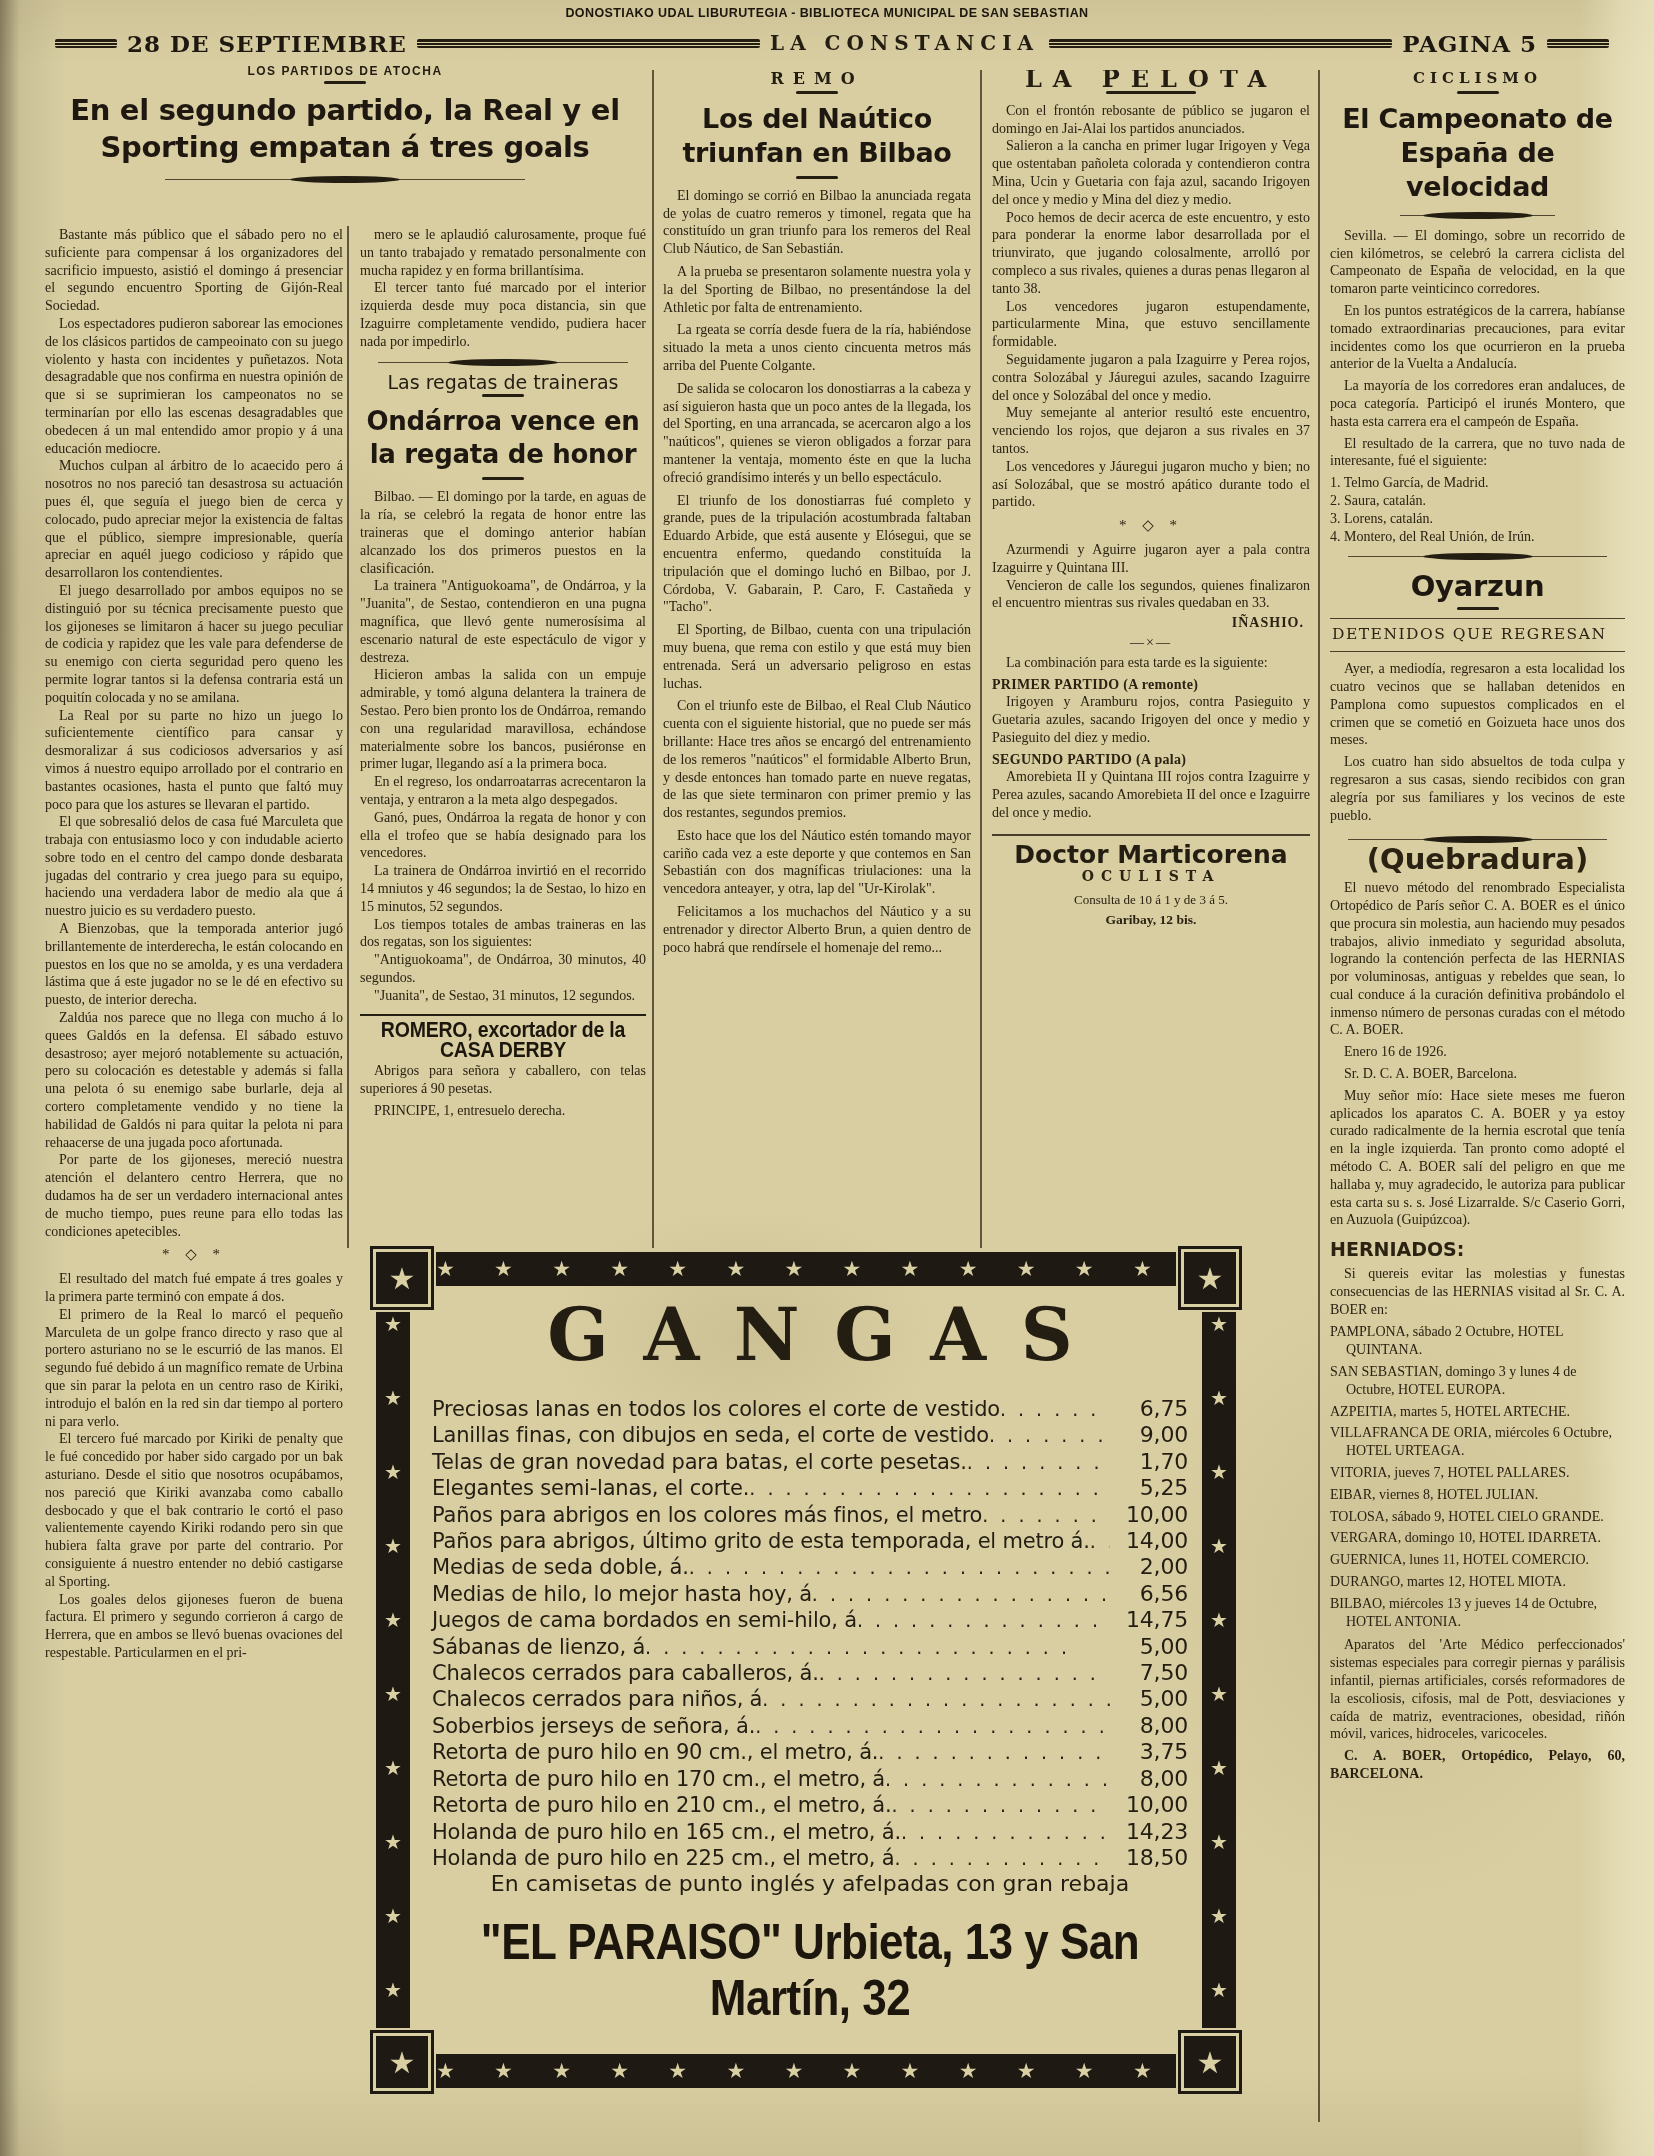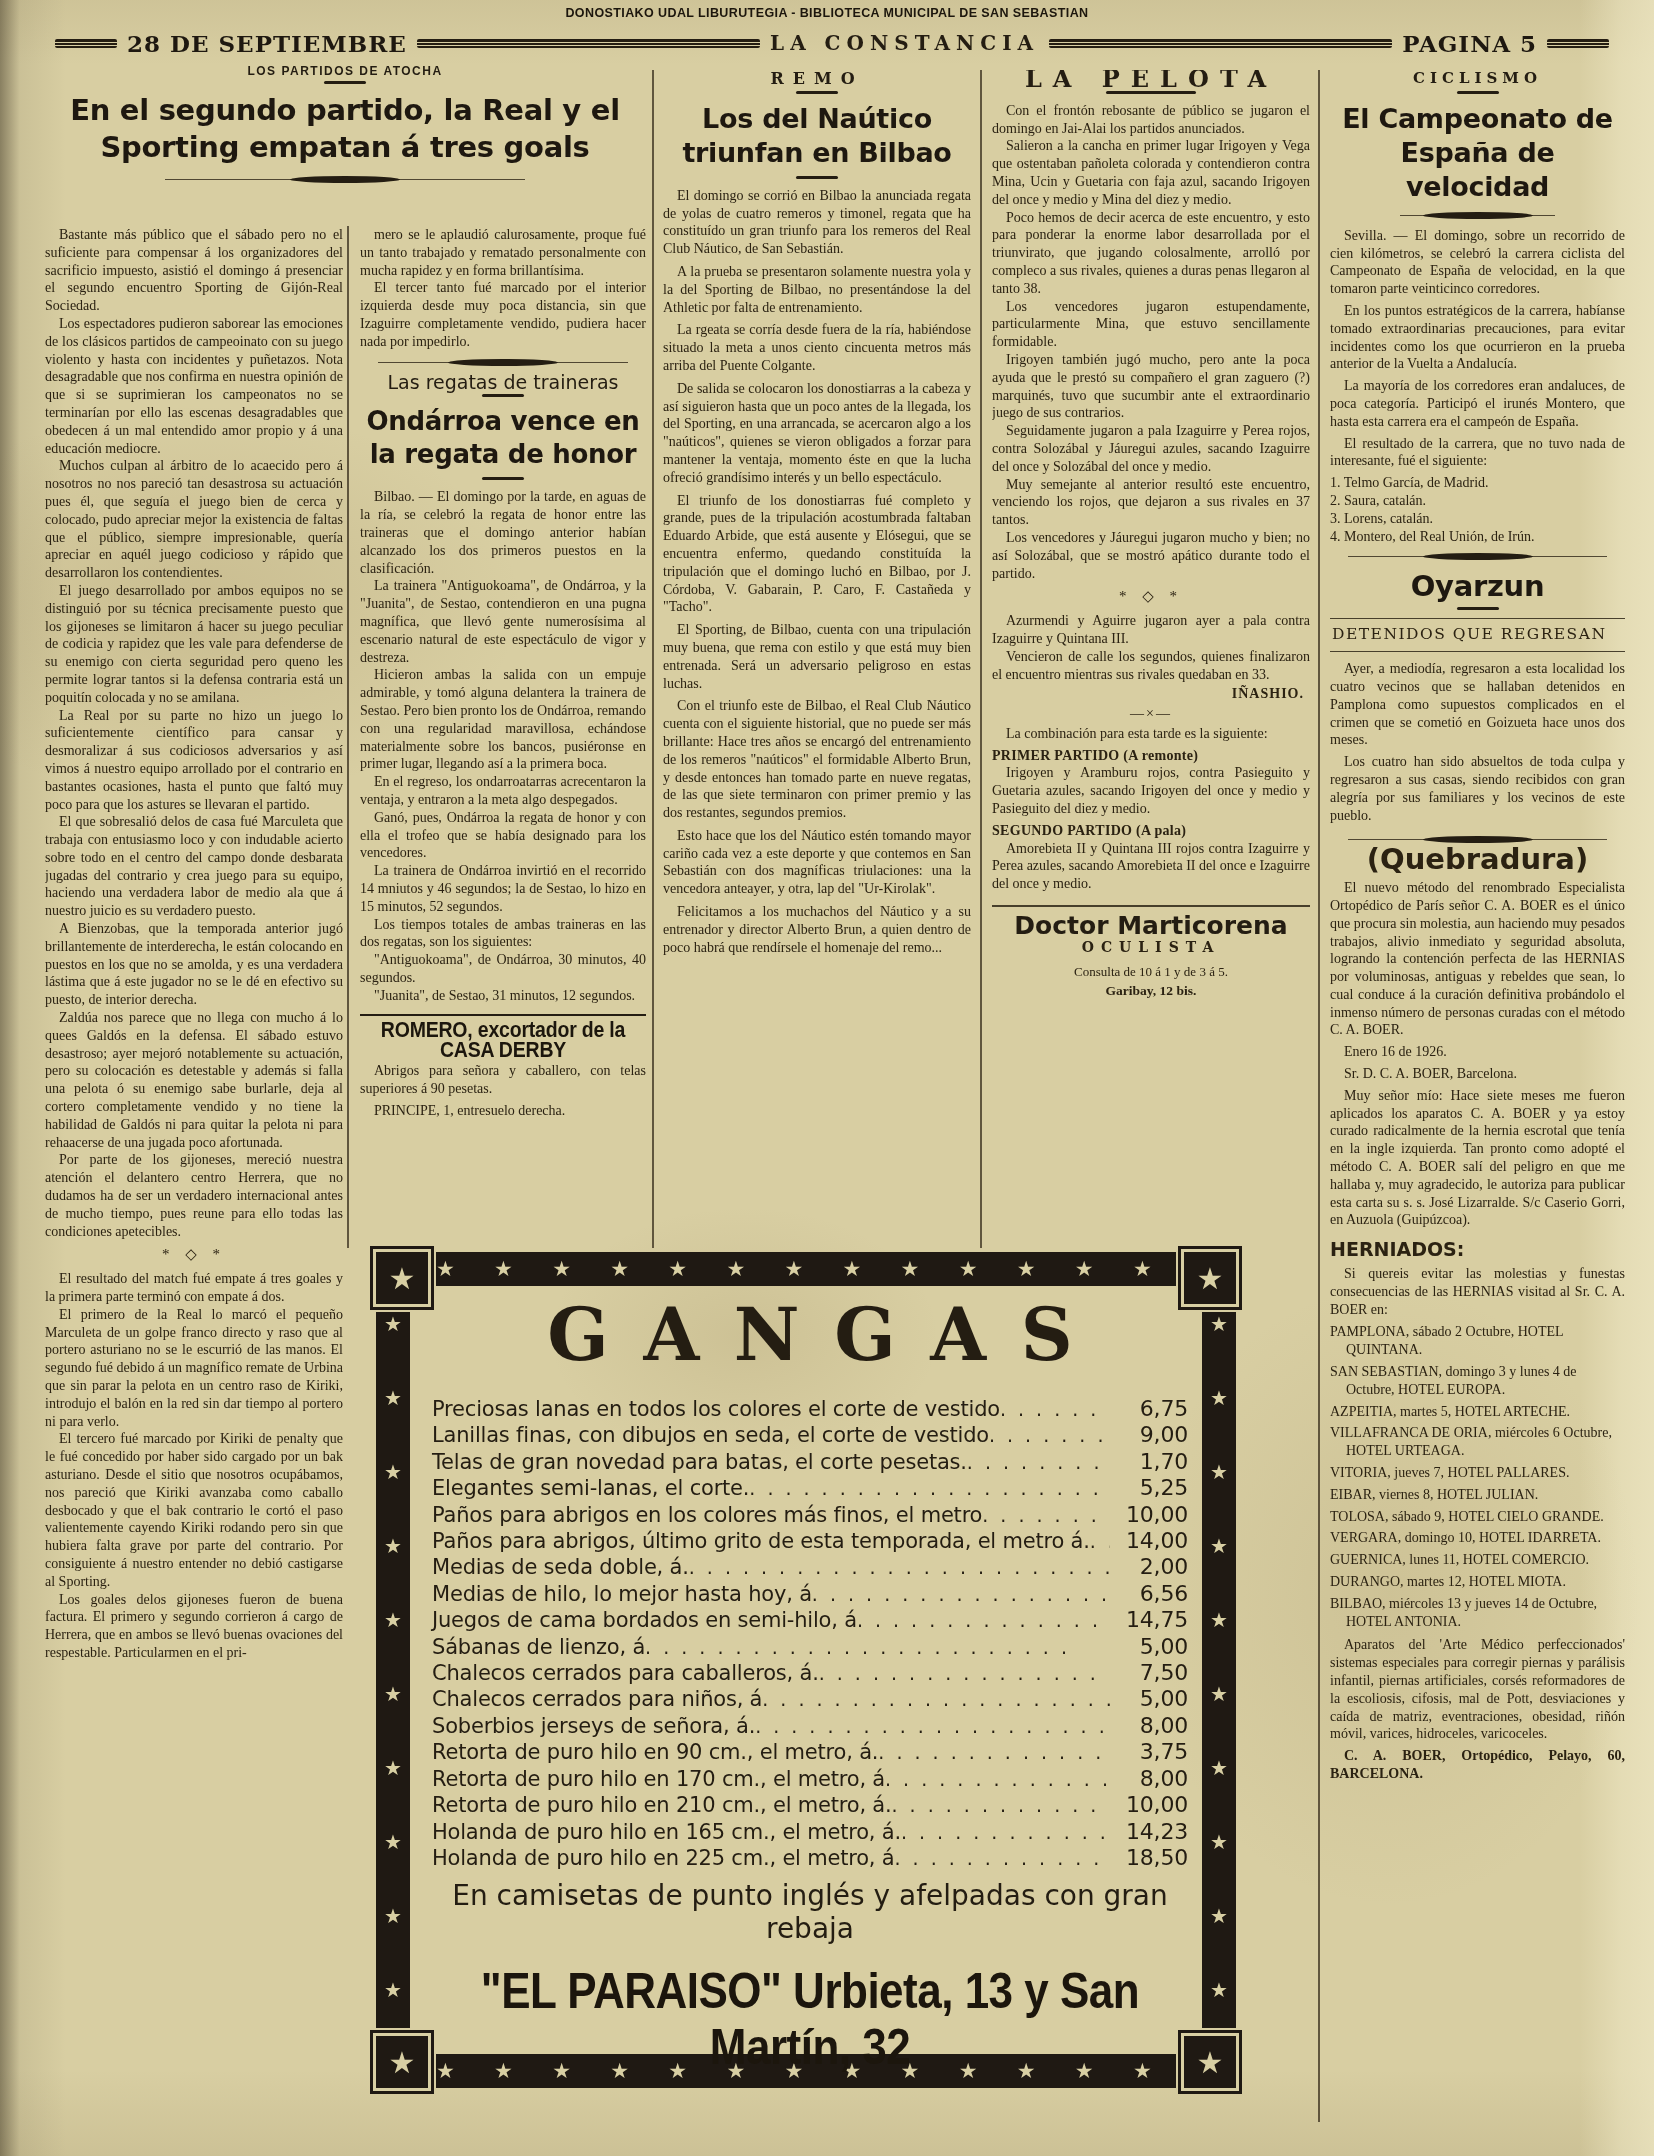--- a/index.html
+++ b/index.html
@@ -79,21 +79,21 @@
   .g-corner::before{content:"★";}
   .g-content{position:absolute;left:56px;right:48px;top:40px;bottom:46px;
     font-family:"DejaVu Sans",sans-serif;color:#241d12;}
   .g-title{font-family:"DejaVu Serif",serif;font-weight:bold;font-size:72px;line-height:86px;
     text-align:center;letter-spacing:.48em;padding-left:.48em;margin:0 0 18px;color:#241d12;}
   .g-row{display:flex;align-items:flex-start;font-size:21px;line-height:26.4px;letter-spacing:-.2px;}
   .g-label{flex:0 1 auto;}
   .g-dots{flex:1 1 12px;overflow:hidden;white-space:nowrap;font-size:19px;}
   .g-dots::after{content:" .  .  .  .  .  .  .  .  .  .  .  .  .  .  .  .  .  .  .  .  .  .  .  .";letter-spacing:3px;}
   .g-price{flex:0 0 auto;min-width:78px;text-align:right;font-size:22px;}
-  .g-footer{font-size:28px;text-align:center;margin-top:8px;}
+  .g-footer{font-size:22px;text-align:center;}
   .g-store{font-family:"Liberation Sans",sans-serif;font-weight:bold;font-size:44px;
     text-align:center;margin-top:24px;transform:scaleY(1.12);letter-spacing:-.5px;color:#1c160d;}
   .h-atocha{font-size:29px;line-height:37px;}
   .h-mid{font-size:27px;line-height:34px;}
   .h-ondarroa{font-size:26px;line-height:33px;}
   .serif-head{font-family:"DejaVu Serif",serif;font-weight:bold;text-align:center;margin:0;color:#241d12;}
 </style>
 </head>
 <body>
 
@@ -197,21 +197,20 @@
 
   <div class="col" style="left:992px;top:70px;width:318px;height:1178px;">
     <h3 class="serif-head" style="font-size:24px;letter-spacing:11px;">LA PELOTA</h3>
     <div class="tiny-rule" style="width:90px;"></div>
     <div>
 
     <p class="para">Con el frontón rebosante de público se jugaron el domingo en Jai-Alai los partidos anunciados.</p>
         <p class="para">Salieron a la cancha en primer lugar Irigoyen y Vega que ostentaban pañoleta colorada y contendieron contra Mina, Ucin y Guetaria con faja azul, sacando Irigoyen del once y medio y Mina del diez y medio.</p>
         <p class="para">Poco hemos de decir acerca de este encuentro, y esto para ponderar la enorme labor desarrollada por el triunvirato, que jugando colosalmente, arrolló por compleco a sus rivales, quienes a duras penas llegaron al tanto 38.</p>
         <p class="para">Los vencedores jugaron estupendamente, particularmente Mina, que estuvo sencillamente formidable.</p>
-        <p class="para">Irigoyen también jugó mucho, pero ante la poca ayuda que le prestó su compañero el gran zaguero (?) marquinés, tuvo que sucumbir ante el extraordinario juego de sus contrarios.</p>
         <p class="para">Seguidamente jugaron a pala Izaguirre y Perea rojos, contra Solozábal y Jáuregui azules, sacando Izaguirre del once y Solozábal del once y medio.</p>
         <p class="para">Muy semejante al anterior resultó este encuentro, venciendo los rojos, que dejaron a sus rivales en 37 tantos.</p>
         <p class="para">Los vencedores y Jáuregui jugaron mucho y bien; no así Solozábal, que se mostró apático durante todo el partido.</p>
       </div>
     <p class="sep-stars">* ◇ *</p>
     <div>
 
     <p class="para">Azurmendi y Aguirre jugaron ayer a pala contra Izaguirre y Quintana III.</p>
         <p class="para">Vencieron de calle los segundos, quienes finalizaron el encuentro mientras sus rivales quedaban en 33.</p>
       </div>

